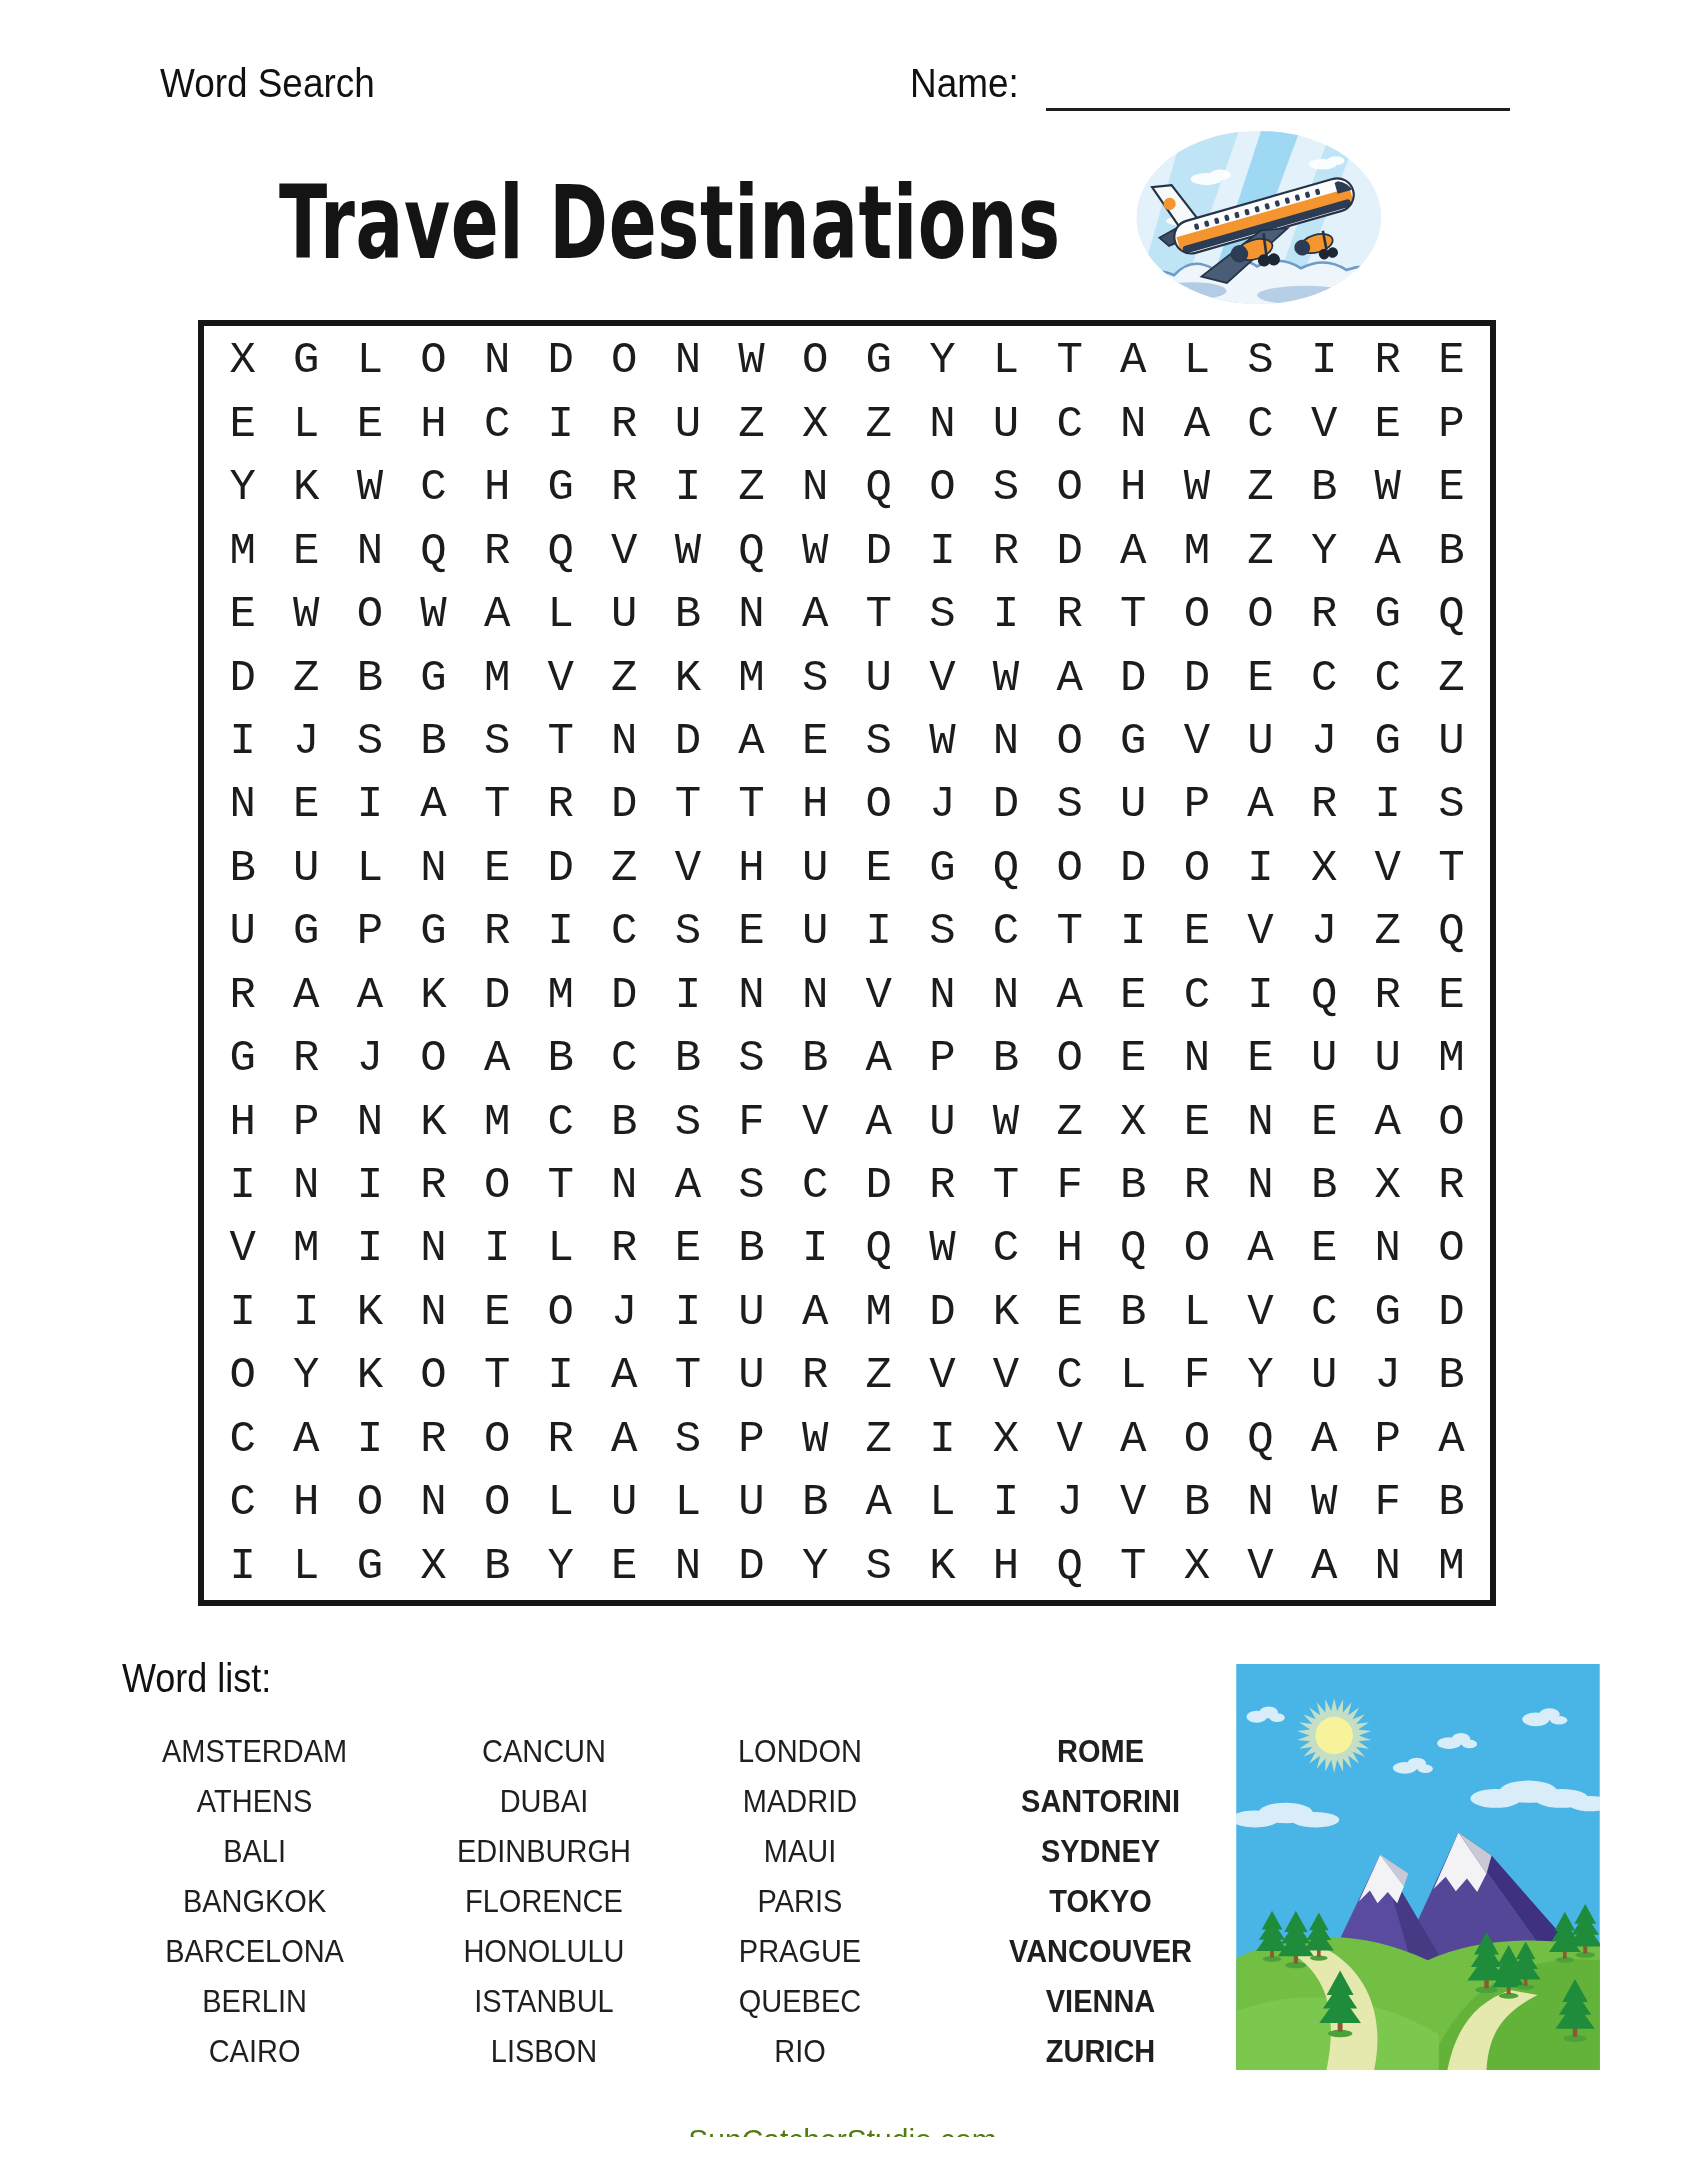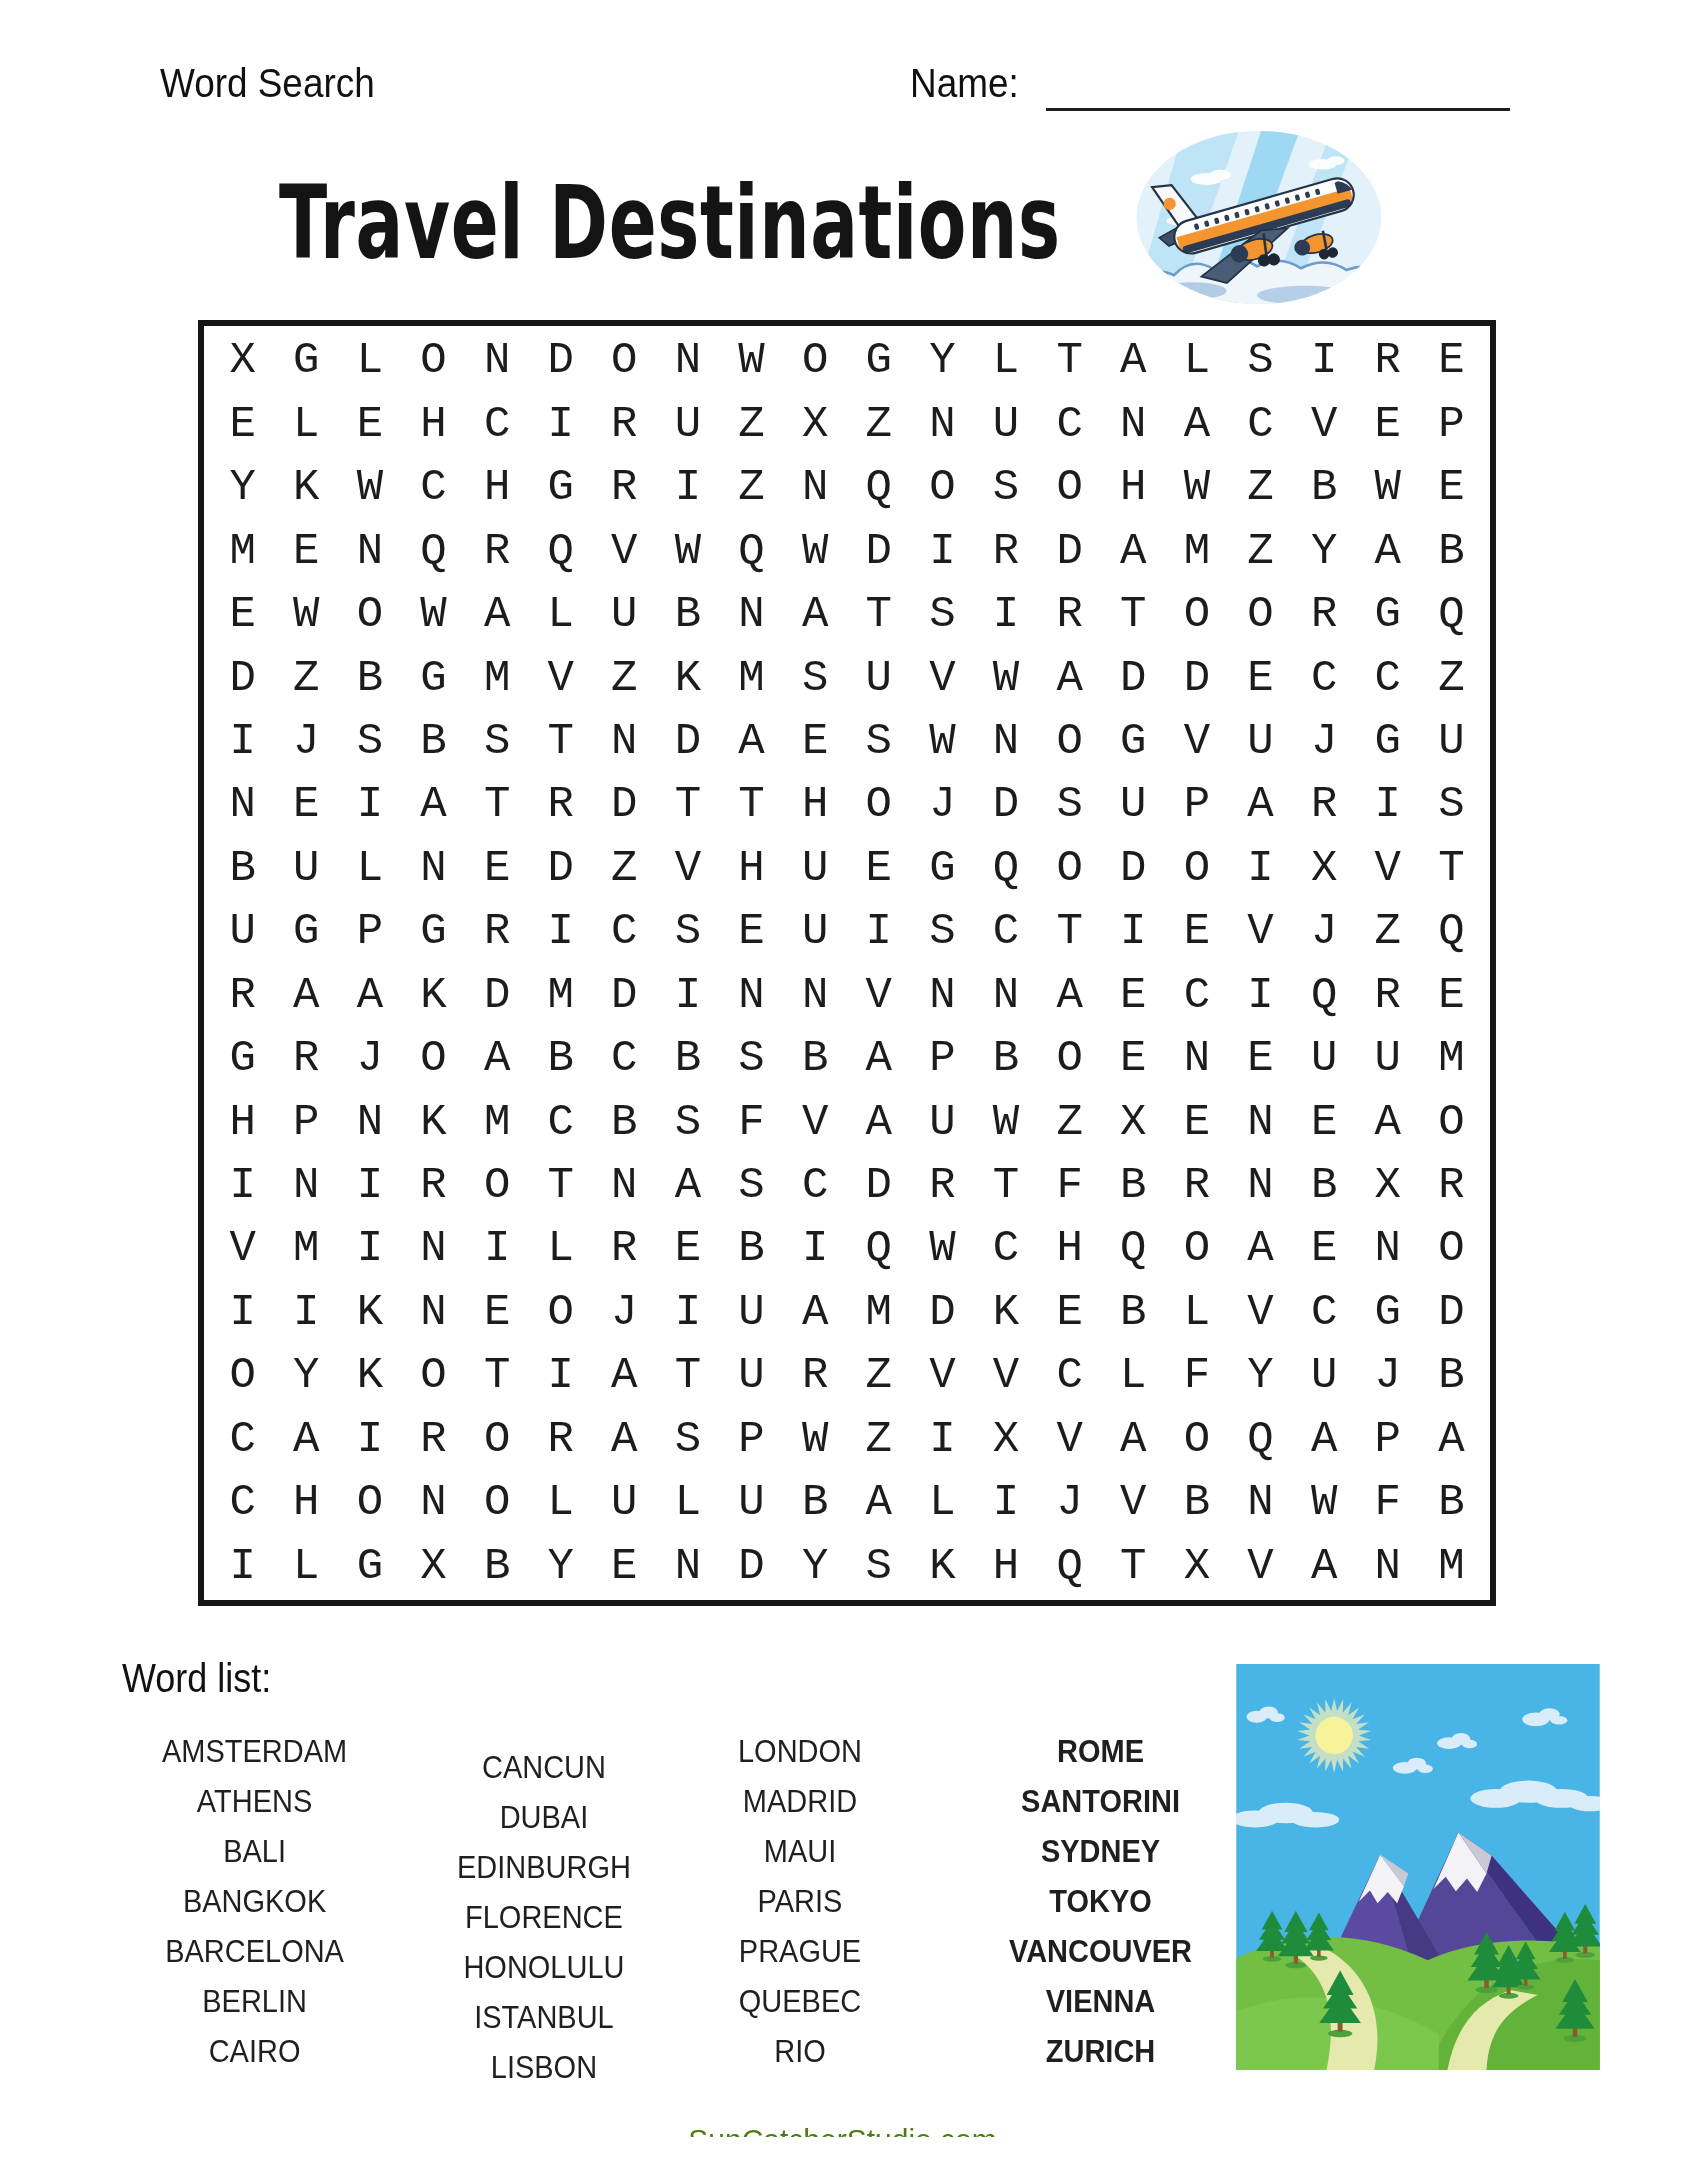--- a/index.html
+++ b/index.html
@@ -544,21 +544,21 @@
   <div id="word-columns">
       <div class="word-col" style="left: 162px;">
         <div class="word-item">AMSTERDAM</div>
         <div class="word-item">ATHENS</div>
         <div class="word-item">BALI</div>
         <div class="word-item">BANGKOK</div>
         <div class="word-item">BARCELONA</div>
         <div class="word-item">BERLIN</div>
         <div class="word-item">CAIRO</div>
       </div>
-      <div class="word-col" style="left: 457px; margin-top: 16px;">
+      <div class="word-col" style="left: 457px;">
         <div class="word-item">CANCUN</div>
         <div class="word-item">DUBAI</div>
         <div class="word-item">EDINBURGH</div>
         <div class="word-item">FLORENCE</div>
         <div class="word-item">HONOLULU</div>
         <div class="word-item">ISTANBUL</div>
         <div class="word-item">LISBON</div>
       </div>
       <div class="word-col" style="left: 738px;">
         <div class="word-item">LONDON</div>

